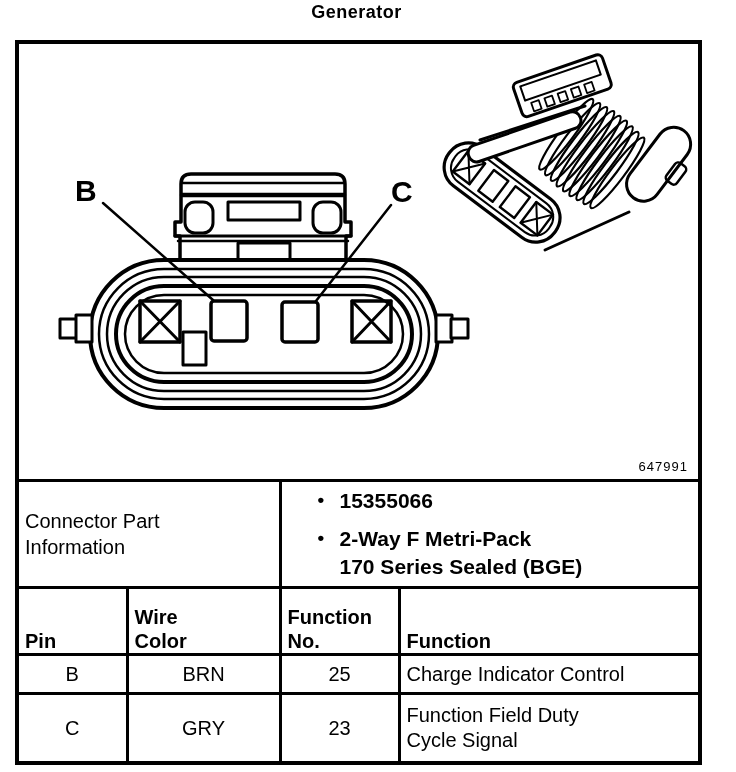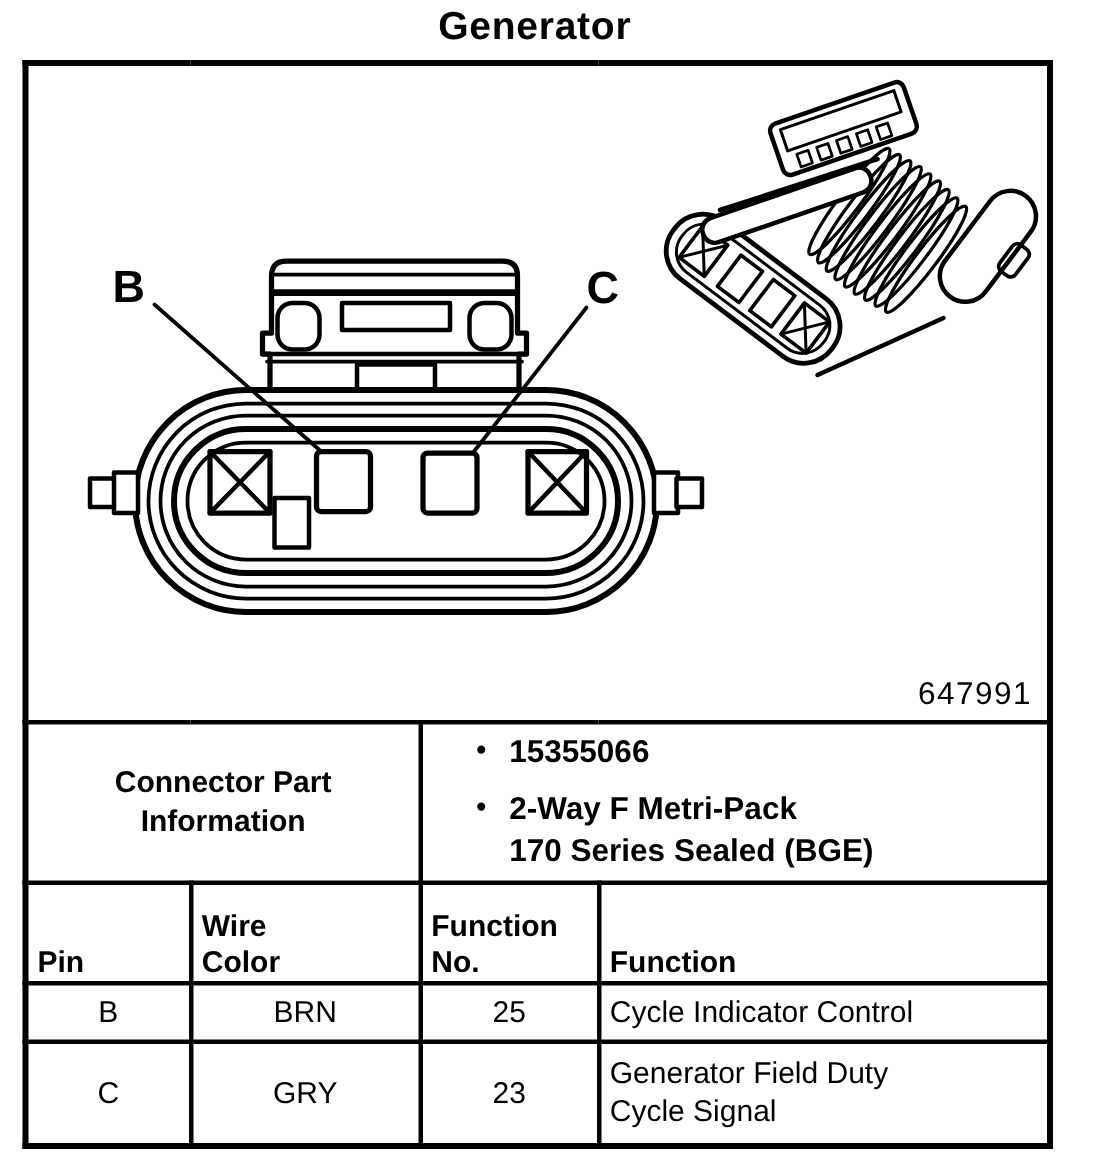--- a/index.html
+++ b/index.html
@@ -5,43 +5,43 @@
   html,body{margin:0;padding:0;background:#fff;}
   .page{
     position:relative;
     width:736px;height:772px;
     background:#fff;color:#000;
     font-family:"Liberation Sans", sans-serif;
     overflow:hidden;
   }
   .title{
     position:absolute;top:2px;left:15px;width:683px;
-    text-align:center;font-size:26px;font-weight:700;
+    text-align:center;font-size:18px;font-weight:700;
     letter-spacing:0.5px;
   }
   table.conn{
     position:absolute;top:40px;left:15px;
     border-collapse:collapse;table-layout:fixed;
     width:683px;
     border:4px solid #000;
   }
   table.conn td{
     border:3px solid #000;
     padding:0 6px;
     font-size:20px;
     overflow:hidden;
   }
   td.diagram-cell{padding:0;position:relative;height:430px;}
   .fig-num{
     position:absolute;right:10px;bottom:5px;
-    font-size:21px;letter-spacing:1px;
+    font-size:13px;letter-spacing:1px;
   }
   td.info-label{
-    height:104px;text-align:center;vertical-align:middle;
-    font-weight:700;font-size:21px;line-height:1.3;white-space:pre-line;
+    height:104px;vertical-align:middle;
+    font-weight:400;font-size:21px;line-height:1.3;white-space:pre-line;
   }
   td.info-bullets{vertical-align:middle;}
   .bullet-row{
     display:flex;align-items:flex-start;
     font-weight:700;font-size:21px;line-height:1.32;
     padding-left:30px;white-space:pre-line;
   }
   .bullet-row + .bullet-row{margin-top:10px;}
   .bullet-glyph{width:22px;flex:0 0 22px;font-size:19px;}
   td.hdr{
@@ -196,25 +196,25 @@
 Color</td>
       <td class="hdr">Function
 No.</td>
       <td class="hdr">Function</td>
     </tr>
 
     <tr class="row-b">
       <td class="val">B</td>
       <td class="val">BRN</td>
       <td class="val">25</td>
-      <td class="func">Cycle Indicator Control</td>
+      <td class="func">Charge Indicator Control</td>
     </tr>
 
     <tr class="row-c">
       <td class="val">C</td>
       <td class="val">GRY</td>
       <td class="val">23</td>
-      <td class="func">Generator Field Duty
+      <td class="func">Function Field Duty
 Cycle Signal</td>
     </tr>
   </tbody>
     </table>
 </div>
 
 </body></html>

